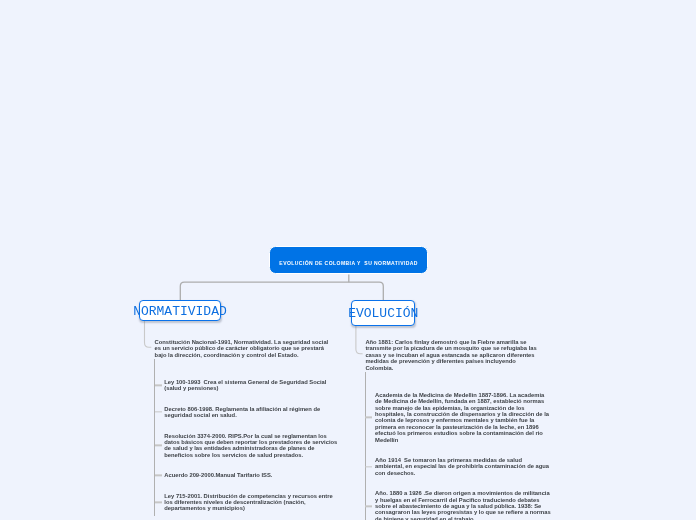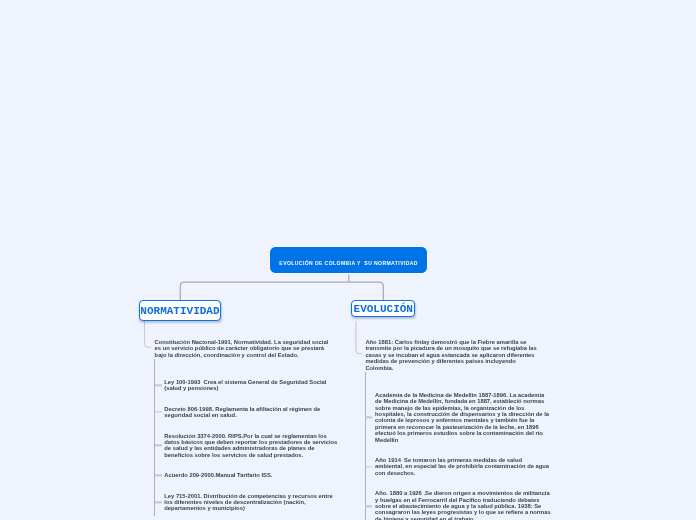--- a/index.html
+++ b/index.html
@@ -10,21 +10,21 @@
 
   .root-node{position:absolute;left:269px;top:246.3px;width:159.3px;height:28.1px;
        background:#0073e6;border:1.6px solid #ffffff;border-radius:6.5px;
        display:flex;align-items:center;justify-content:center;padding-top:5px;
        box-sizing:border-box;}
   .root-label{color:#ffffff;font-size:5.05px;font-weight:bold;letter-spacing:0.42px;white-space:pre;}
 
   .branch{position:absolute;background:#ffffff;border:1.4px solid #0a72eb;border-radius:4px;
        display:flex;align-items:center;justify-content:center;box-sizing:border-box;padding-top:2.5px;
        box-shadow:0.9px 1.3px 1.7px rgba(96,106,126,0.33);}
-  .branch-label{color:#0d6fe0;font-family:"Liberation Mono",monospace;font-weight:bold;font-size:11px;letter-spacing:0;white-space:pre;}
+  .branch-label{color:#0d6fe0;font-family:"Liberation Mono",monospace;font-weight:normal;font-size:13px;letter-spacing:0;white-space:pre;}
 
   .col{position:absolute;width:176px;color:#3e4247;font-size:5.8px;font-weight:bold;
        line-height:6.4px;white-space:normal;}
   .lead{margin:0 0 20.85px 0;white-space:pre-wrap;}
   .sub{position:relative;padding-left:9.7px;width:176px;box-sizing:content-box;}
   .sub .spine{position:absolute;left:-0.55px;top:-19.9px;bottom:-4px;width:1.3px;
        background:#b0b0b0;}
   .sub .item{margin:0 0 14px 0;position:relative;white-space:pre-wrap;}
   .sub .item:last-child{margin-bottom:0;}
   .sub .item .tick{position:absolute;left:-9.7px;top:50%;width:7px;height:1.3px;
@@ -46,21 +46,21 @@
     </g>
   </svg>
 
   <div class="root-node">
     <span class="root-label">EVOLUCIÓN DE COLOMBIA Y  SU NORMATIVIDAD</span>
   </div>
 
   <div class="branch" style="left:139.3px;top:299.6px;width:81.3px;height:21.2px">
     <span class="branch-label">NORMATIVIDAD</span>
   </div>
-  <div class="branch" style="left:351.1px;top:299.6px;width:64.3px;height:17px">
+  <div class="branch" style="left:351.1px;top:299.6px;width:64.3px;height:26px">
     <span class="branch-label">EVOLUCIÓN</span>
   </div>
 
   <div class="col" id="col0" style="left:154.6px;top:338.9px">
     <div class="lead">Constitución Nacional-1991, Normatividad. La seguridad social es un servicio público de carácter obligatorio que se prestará bajo la dirección, coordinación y control del Estado.</div>
     <div class="sub">
         <div class="spine"></div>
         <div class="item"><span class="tick"></span><span>Ley 100-1993  Crea el sistema General de Seguridad Social (salud y pensiones)</span></div>
         <div class="item"><span class="tick"></span><span>Decreto 806-1998. Reglamenta la afiliación al régimen de seguridad social en salud.</span></div>
         <div class="item"><span class="tick"></span><span>Resolución 3374-2000. RIPS.Por la cual se reglamentan los datos básicos que deben reportar los prestadores de servicios de salud y las entidades administradoras de planes de beneficios sobre los servicios de salud prestados.</span></div>

